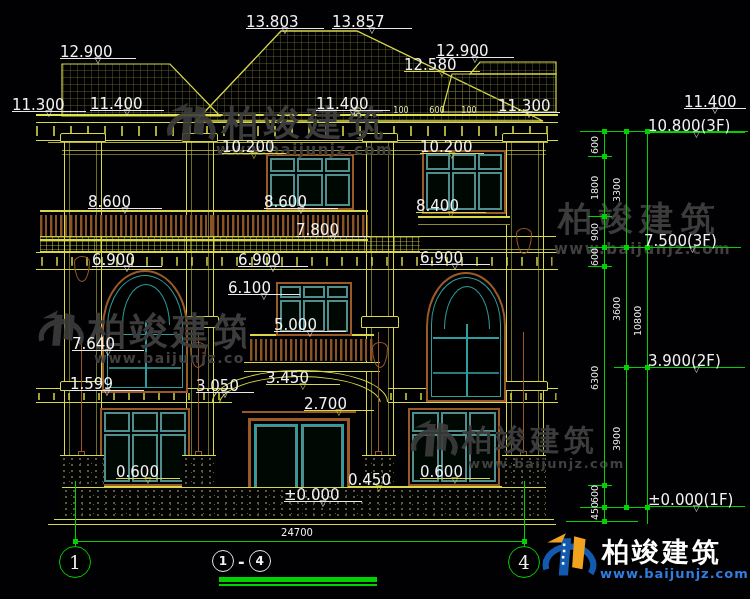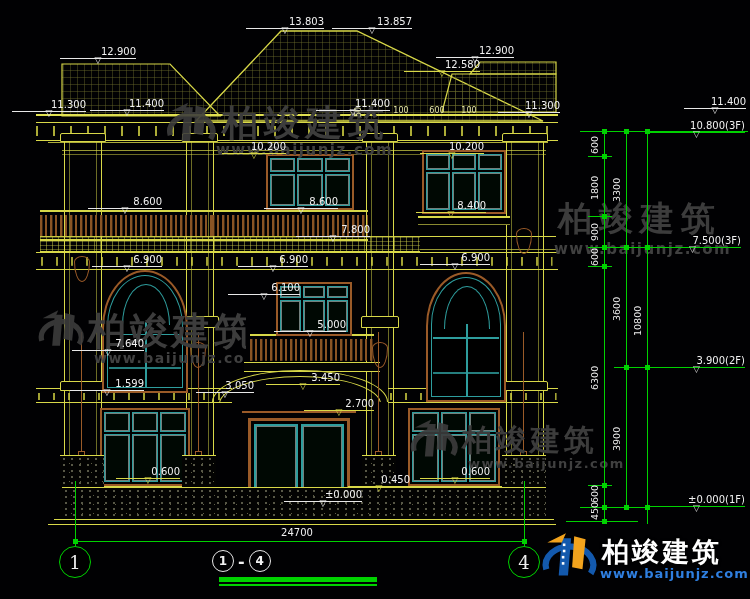--- a/index.html
+++ b/index.html
@@ -1,19 +1,19 @@
 <!DOCTYPE html>
 <html><head>
 <meta charset="utf-8">
 <style>
 html,body{margin:0;padding:0;background:#000}
 .canvas{position:relative;width:750px;height:599px;background:#010103;overflow:hidden;font-family:"DejaVu Sans",sans-serif}
 .abs{position:absolute}
 
-.elev{position:absolute;display:flex;align-items:flex-end;justify-content:flex-end;height:15px;border-bottom:1px solid currentColor;color:#e8e8e8;font-size:10px;line-height:10px}
+.elev{position:absolute;display:flex;align-items:flex-end;justify-content:flex-start;height:15px;border-bottom:1px solid currentColor;color:#e8e8e8;font-size:15px;line-height:10px}
 .elev>span{color:#f2f2f2;padding-bottom:1px;white-space:nowrap}
 .elev::after{content:"▽";position:absolute;left:50%;top:100%;transform:translateX(-50%);margin-top:-2px;font-size:9px;line-height:9px;color:currentColor}
 .elev.y{color:#d8d848}
 .elev.g{color:#00d200}
 .elev.g::after{color:#d8d8d8}
 .elev.under{border-bottom:none;border-top:1px solid currentColor;align-items:flex-start;height:auto;padding-top:9px}
 .elev.under::after{top:-2px;margin-top:0}
 .vtext{position:absolute;writing-mode:vertical-rl;transform:rotate(180deg);color:#ececec;font-size:9.5px;display:flex;align-items:center;justify-content:center;width:13px;white-space:nowrap}
 .smalldim{position:absolute;color:#e6e6a8;font-size:8px;text-align:center;white-space:nowrap}
 .h{position:absolute;height:1px;background:#d8d848}

